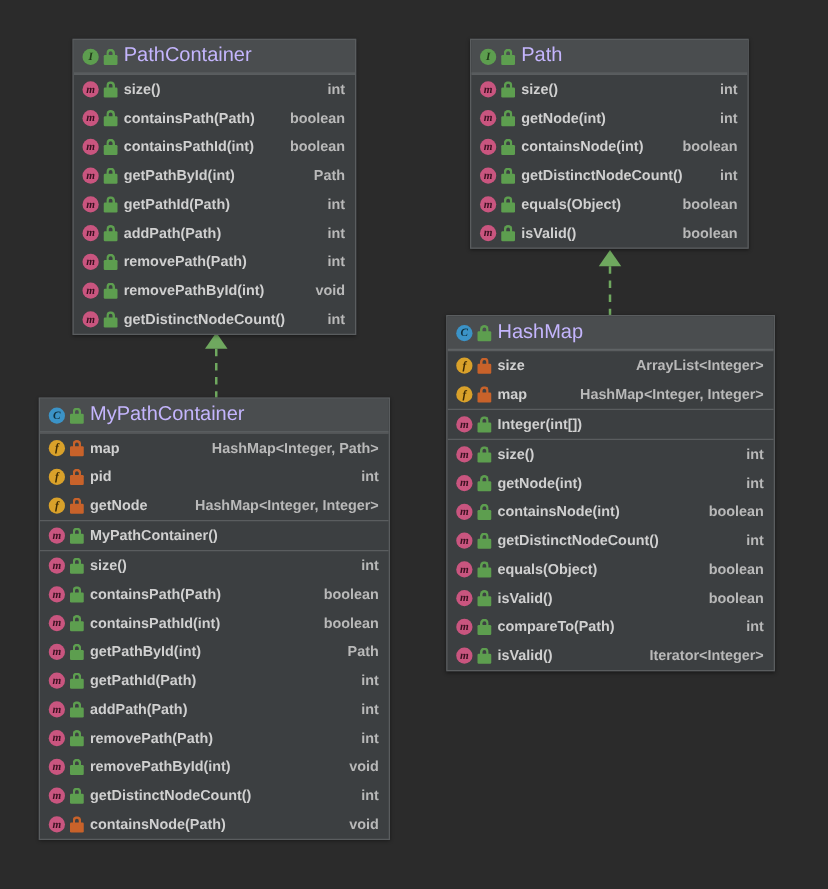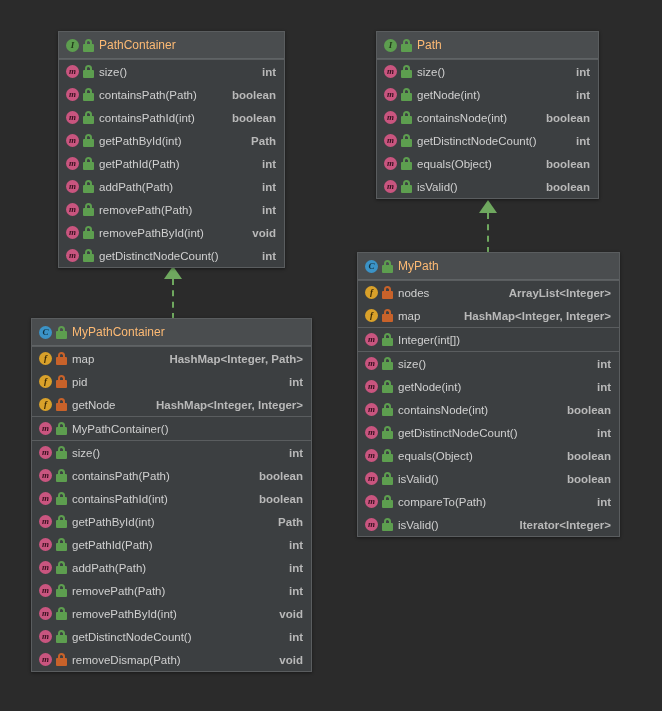--- a/index.html
+++ b/index.html
@@ -31,22 +31,22 @@
   .uml-header {
     display: flex;
     align-items: center;
     height: 27px;
     padding: 0 6px 0 7px;
     background: #4a4d4f;
     border-bottom: 1px solid #5f6365;
     box-sizing: border-box;
   }
   .uml-title {
-    color: #fdba74;
-    font-size: 12px;
+    color: #c4b5fd;
+    font-size: 16px;
     margin-left: 5px;
     white-space: nowrap;
   }
   .uml-section {
     border-top: 1px solid #5a5d5f;
   }
   .uml-section:first-of-type {
     border-top: none;
   }
   .uml-row {
@@ -55,20 +55,21 @@
     height: 23px;
     padding: 0 8px 0 7px;
     box-sizing: border-box;
     white-space: nowrap;
   }
   .uml-name {
     color: #d0d0d0;
     font-size: 11.5px;
     margin-left: 5px;
     flex: 0 0 auto;
+    font-weight: bold;
   }
   .uml-type {
     color: #b9b9b9;
     font-size: 11.5px;
     margin-left: auto;
     padding-left: 10px;
     flex: 0 0 auto;
     font-weight: bold;
   }
 
@@ -449,43 +450,43 @@
           </span>
         <span class="uml-name">getDistinctNodeCount()</span>
         <span class="uml-type">int</span>
       </div>
       <div class="uml-row">
         <span class="ico ico-kind method">m</span>
         <span class="ico ico-lock lock-private">
             <span class="shackle"></span>
             <span class="body"></span>
           </span>
-        <span class="uml-name">removeDismap(Path)</span>
+        <span class="uml-name">containsNode(Path)</span>
         <span class="uml-type">void</span>
       </div>
     </div>
   </div>
 
   <div class="uml-box" style="left:357px; top:252px; width:263px;">
     <div class="uml-header">
       <span class="ico ico-kind class">C</span>
       <span class="ico ico-lock lock-public">
           <span class="shackle"></span>
           <span class="body"></span>
         </span>
-      <span class="uml-title">MyPath</span>
+      <span class="uml-title">HashMap</span>
     </div>
     <div class="uml-section">
       <div class="uml-row">
         <span class="ico ico-kind field">f</span>
         <span class="ico ico-lock lock-private">
             <span class="shackle"></span>
             <span class="body"></span>
           </span>
-        <span class="uml-name">nodes</span>
+        <span class="uml-name">size</span>
         <span class="uml-type">ArrayList&lt;Integer&gt;</span>
       </div>
       <div class="uml-row">
         <span class="ico ico-kind field">f</span>
         <span class="ico ico-lock lock-private">
             <span class="shackle"></span>
             <span class="body"></span>
           </span>
         <span class="uml-name">map</span>
         <span class="uml-type">HashMap&lt;Integer, Integer&gt;</span>

